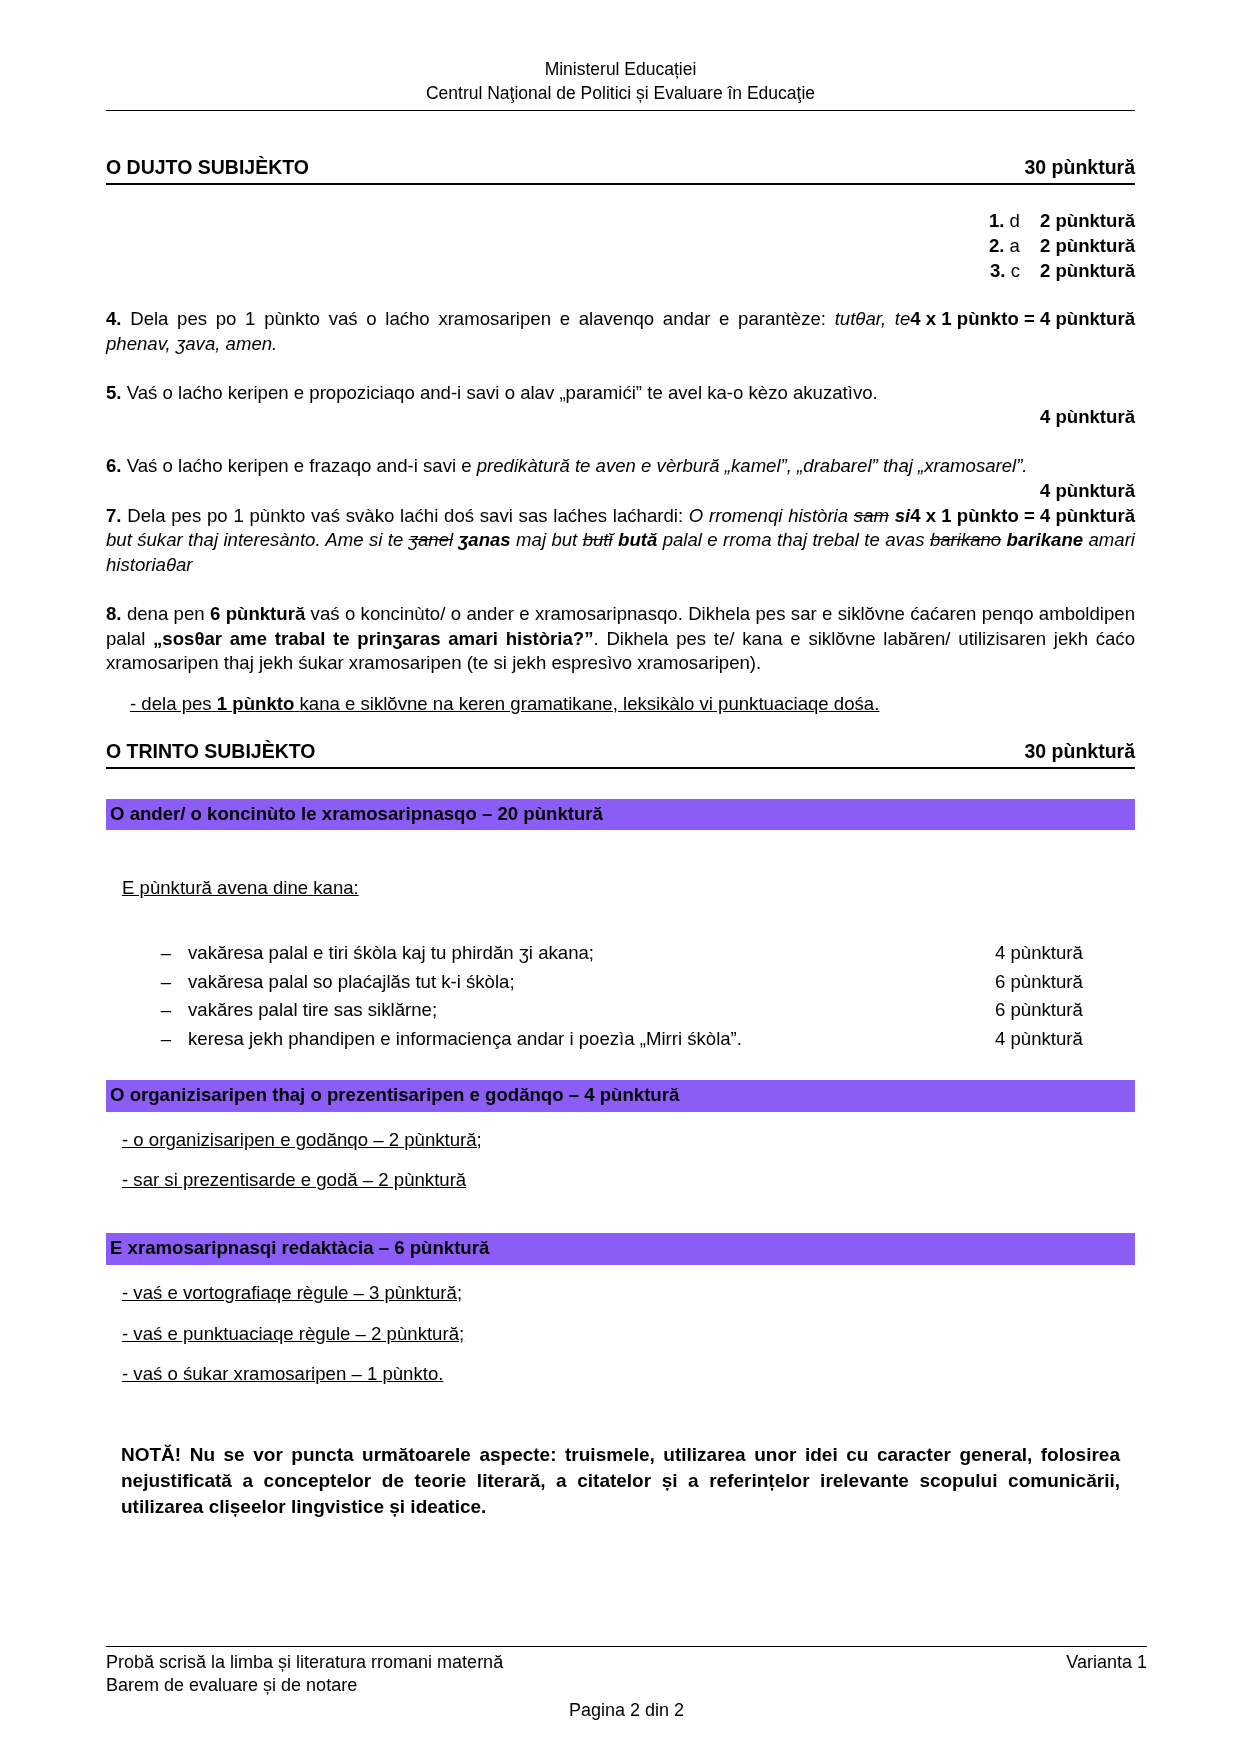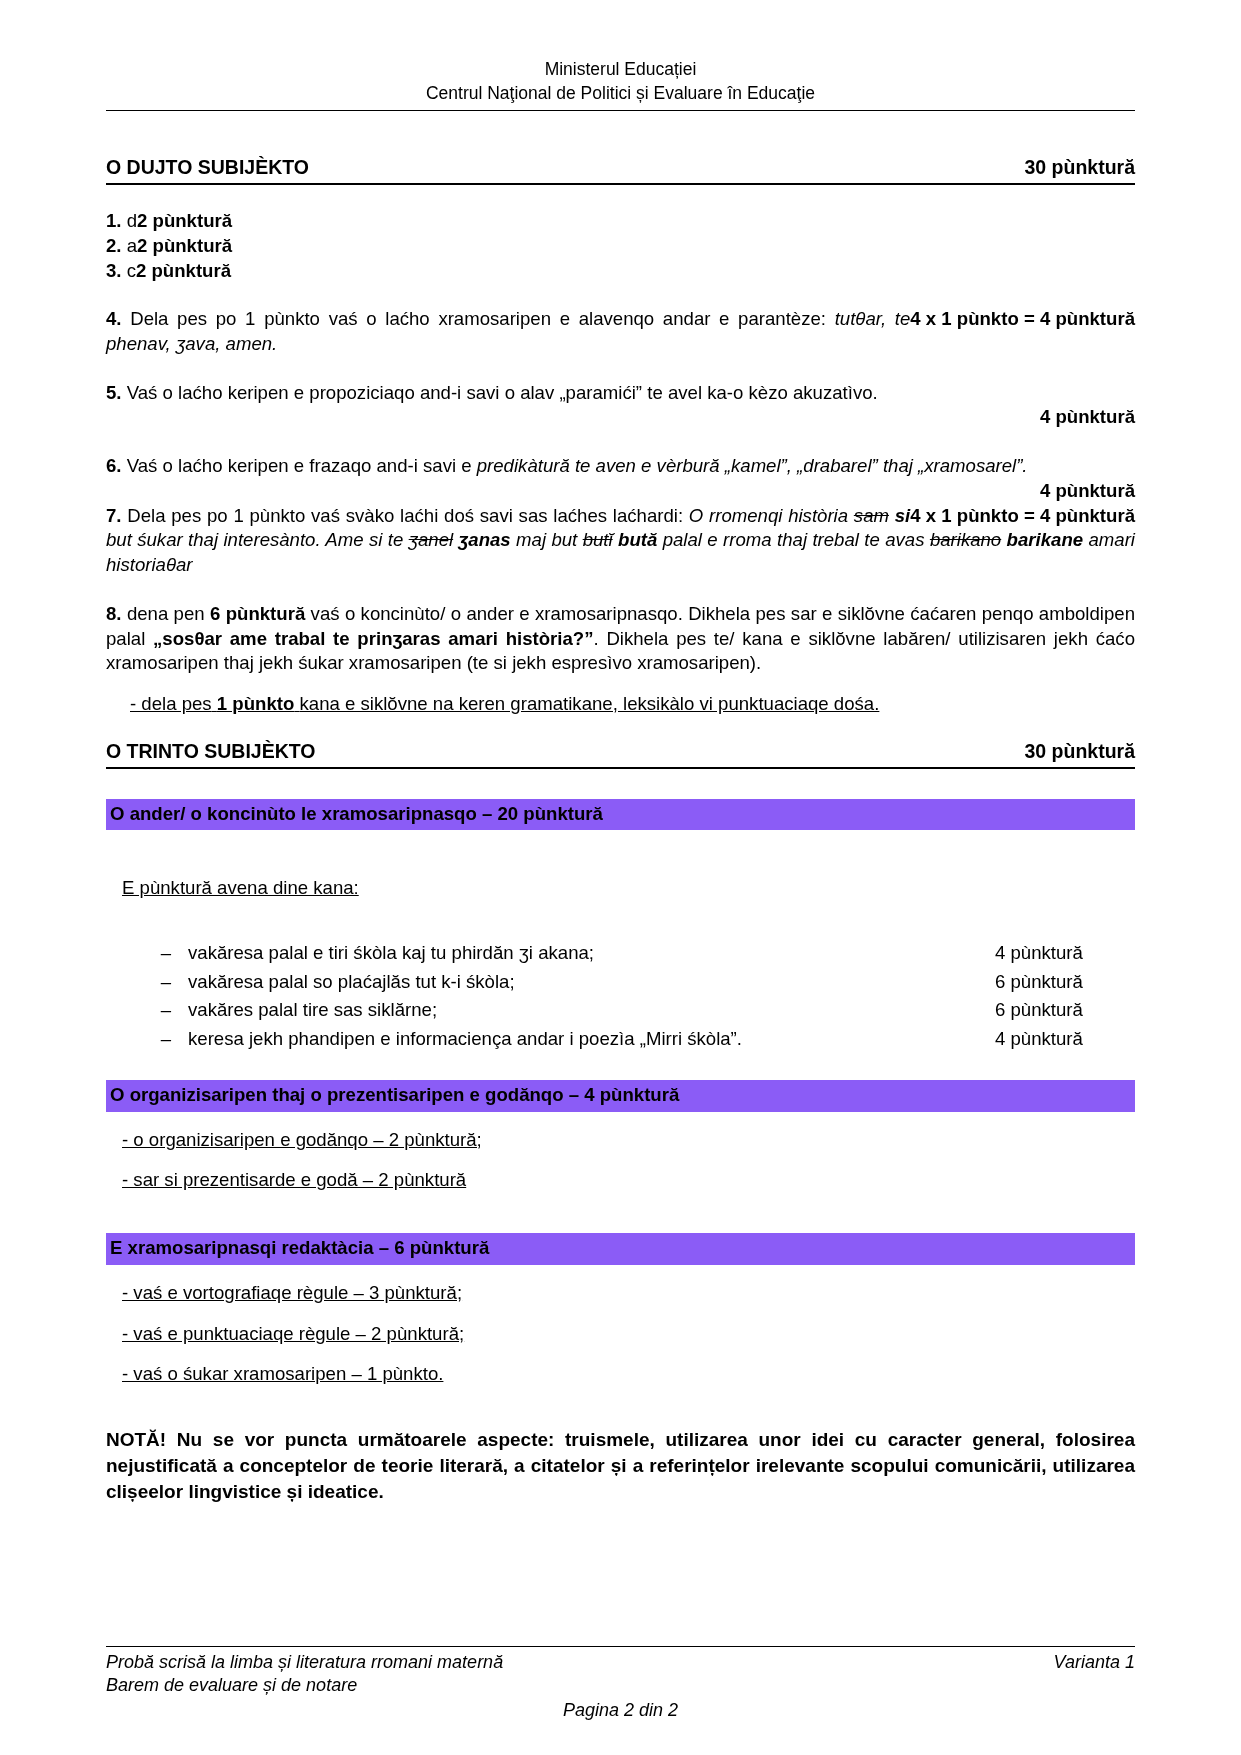--- a/index.html
+++ b/index.html
@@ -49,22 +49,23 @@
     font-weight: bold;
     font-size: 19.5px;
     border-bottom: 2.2px solid #000;
     padding-bottom: 2px;
     margin-top: 44px;
   }
   .section-head .s-right { white-space: nowrap; }
 
   .ans-row {
     display: flex;
-    justify-content: flex-start;
+    justify-content: flex-end;
     align-items: baseline;
+    gap: 20px;
   }
   .ans-row .pts { font-weight: bold; white-space: nowrap; }
   .ans-row .num { font-weight: bold; }
 
   .para {
     text-align: justify;
     margin: 0;
   }
   .right-pts {
     text-align: right;
@@ -110,32 +111,31 @@
     flex: 0 0 44px;
     text-align: center;
     margin-left: 38px;
   }
   .dash-text { flex: 1 1 auto; }
   .dash-pts { flex: 0 0 auto; width: 140px; text-align: left; white-space: nowrap; }
 
   .note {
     font-weight: bold;
     text-align: justify;
-    margin: 0;
+    margin: 15px;
     font-size: 19px;
     line-height: 1.36;
   }
 
   
   .footer {
     position: absolute;
     left: 106px;
-    right: 106px;
+    right: 94px;
     bottom: 34px;
-    font-style: italic;
   }
   .footer-rule { border-top: 1.4px solid #000; }
   .footer-row {
     display: flex;
     justify-content: space-between;
     align-items: flex-start;
     font-size: 18px;
     line-height: 1.32;
     padding-top: 4px;
   }

